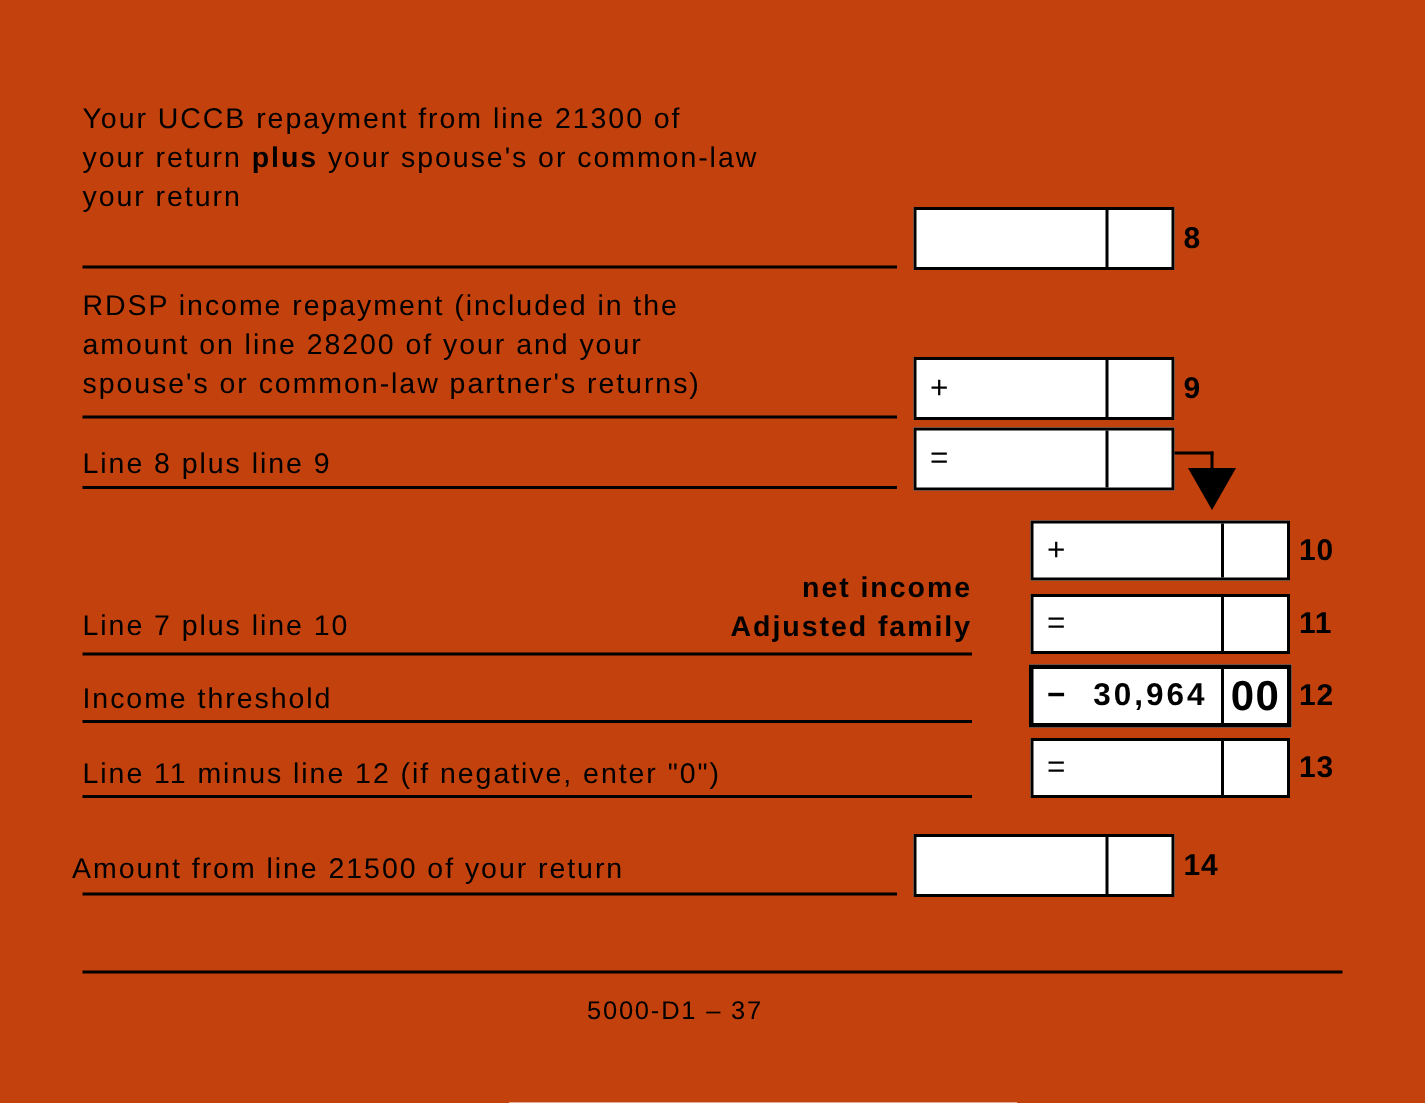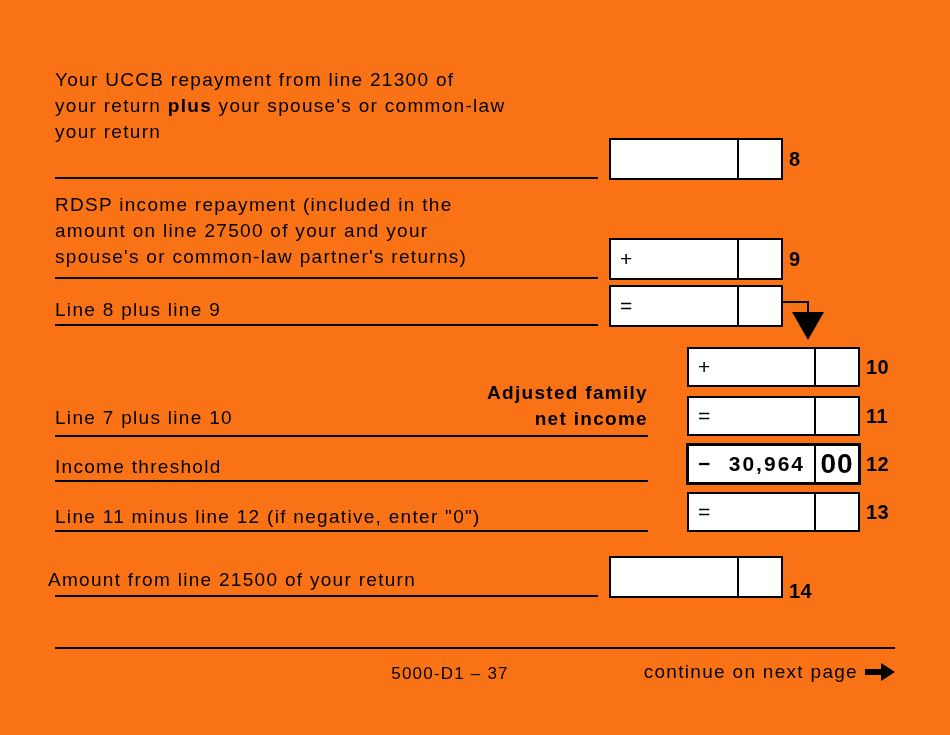--- a/index.html
+++ b/index.html
@@ -1,19 +1,19 @@
 <!DOCTYPE html>
 <html><head>
 <meta charset="utf-8">
 <style>
   html,body{margin:0;padding:0;background:#fff;}
   #page{
     position:relative;
     width:950px;height:735px;
-    background:#f97316;
+    background:#c2410c;
     font-family:"Liberation Sans", sans-serif;
     color:#000;
     overflow:hidden;
   }
   .txt{
     position:absolute;
     font-size:19px;
     letter-spacing:1.3px;
     line-height:26px;
     white-space:nowrap;
@@ -100,21 +100,21 @@
   </div>
   <div class="ul" style="left:55px;top:177px;width:543px;"></div>
   <div class="amtbox" style="left:609px;top:138px;width:174px;height:42px;">
     <div class="dollars"></div>
     <div class="cents"></div>
   </div>
   <div class="linenum" style="left:789px;top:148px;">8</div>
 
   <div class="txt" style="left:55px;top:192px;">
     <div>RDSP income repayment (included in the</div>
-    <div>amount on line 27500 of your and your</div>
+    <div>amount on line 28200 of your and your</div>
     <div>spouse's or common-law partner's returns)</div>
   </div>
   <div class="ul" style="left:55px;top:277px;width:543px;"></div>
   <div class="amtbox" style="left:609px;top:238px;width:174px;height:42px;">
     <div class="dollars">
         <span>+</span>
       </div>
     <div class="cents"></div>
   </div>
   <div class="linenum" style="left:789px;top:248px;">9</div>
@@ -134,22 +134,22 @@
 
   <div class="amtbox" style="left:687px;top:347px;width:173px;height:40px;">
     <div class="dollars">
         <span>+</span>
       </div>
     <div class="cents"></div>
   </div>
   <div class="linenum" style="left:866px;top:356px;">10</div>
 
   <div class="sideb" style="left:398px;top:380px;width:250px;">
+    <div>net income</div>
     <div>Adjusted family</div>
-    <div>net income</div>
   </div>
 
   <div class="txt" style="left:55px;top:405px;">Line 7 plus line 10</div>
   <div class="ul" style="left:55px;top:435px;width:593px;"></div>
   <div class="amtbox" style="left:687px;top:396px;width:173px;height:40px;">
     <div class="dollars">
         <span>=</span>
       </div>
     <div class="cents"></div>
   </div>
@@ -175,26 +175,18 @@
     <div class="cents"></div>
   </div>
   <div class="linenum" style="left:866px;top:501px;">13</div>
 
   <div class="txt" style="left:48px;top:567px;">Amount from line 21500 of your return</div>
   <div class="ul" style="left:55px;top:595px;width:543px;"></div>
   <div class="amtbox" style="left:609px;top:556px;width:174px;height:42px;">
     <div class="dollars"></div>
     <div class="cents"></div>
   </div>
-  <div class="linenum" style="left:789px;top:580px;">14</div>
+  <div class="linenum" style="left:789px;top:566px;">14</div>
 
   <div class="ul" style="left:55px;top:647px;width:840px;"></div>
   <div class="footer-code" style="left:330px;top:664px;width:240px;">5000-D1 – 37</div>
-  <div class="footer-continue" style="left:600px;top:661px;width:295px;">
-    <span>continue on next page</span>
-    <span style="display:inline-flex;">
-      <svg width="30" height="22" viewBox="0 0 30 22" xmlns="http://www.w3.org/2000/svg">
-        <path d="M0 8 L16 8 L16 2 L30 11 L16 20 L16 14 L0 14 Z" fill="#000"></path>
-      </svg>
-    </span>
-  </div>
 
 </div>
 
 </body></html>

